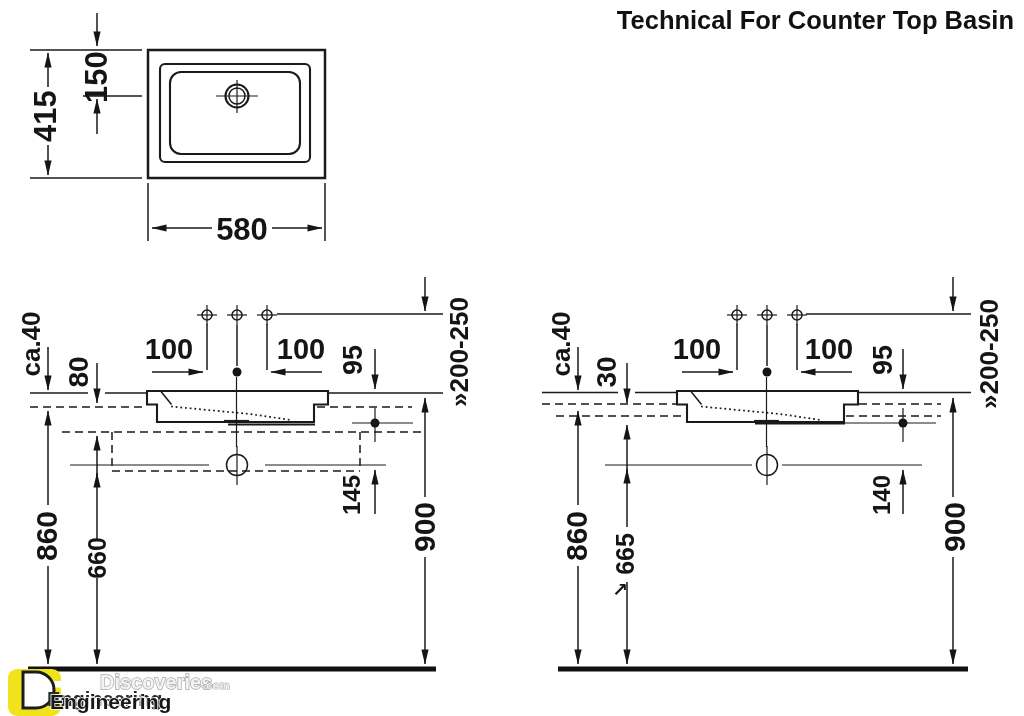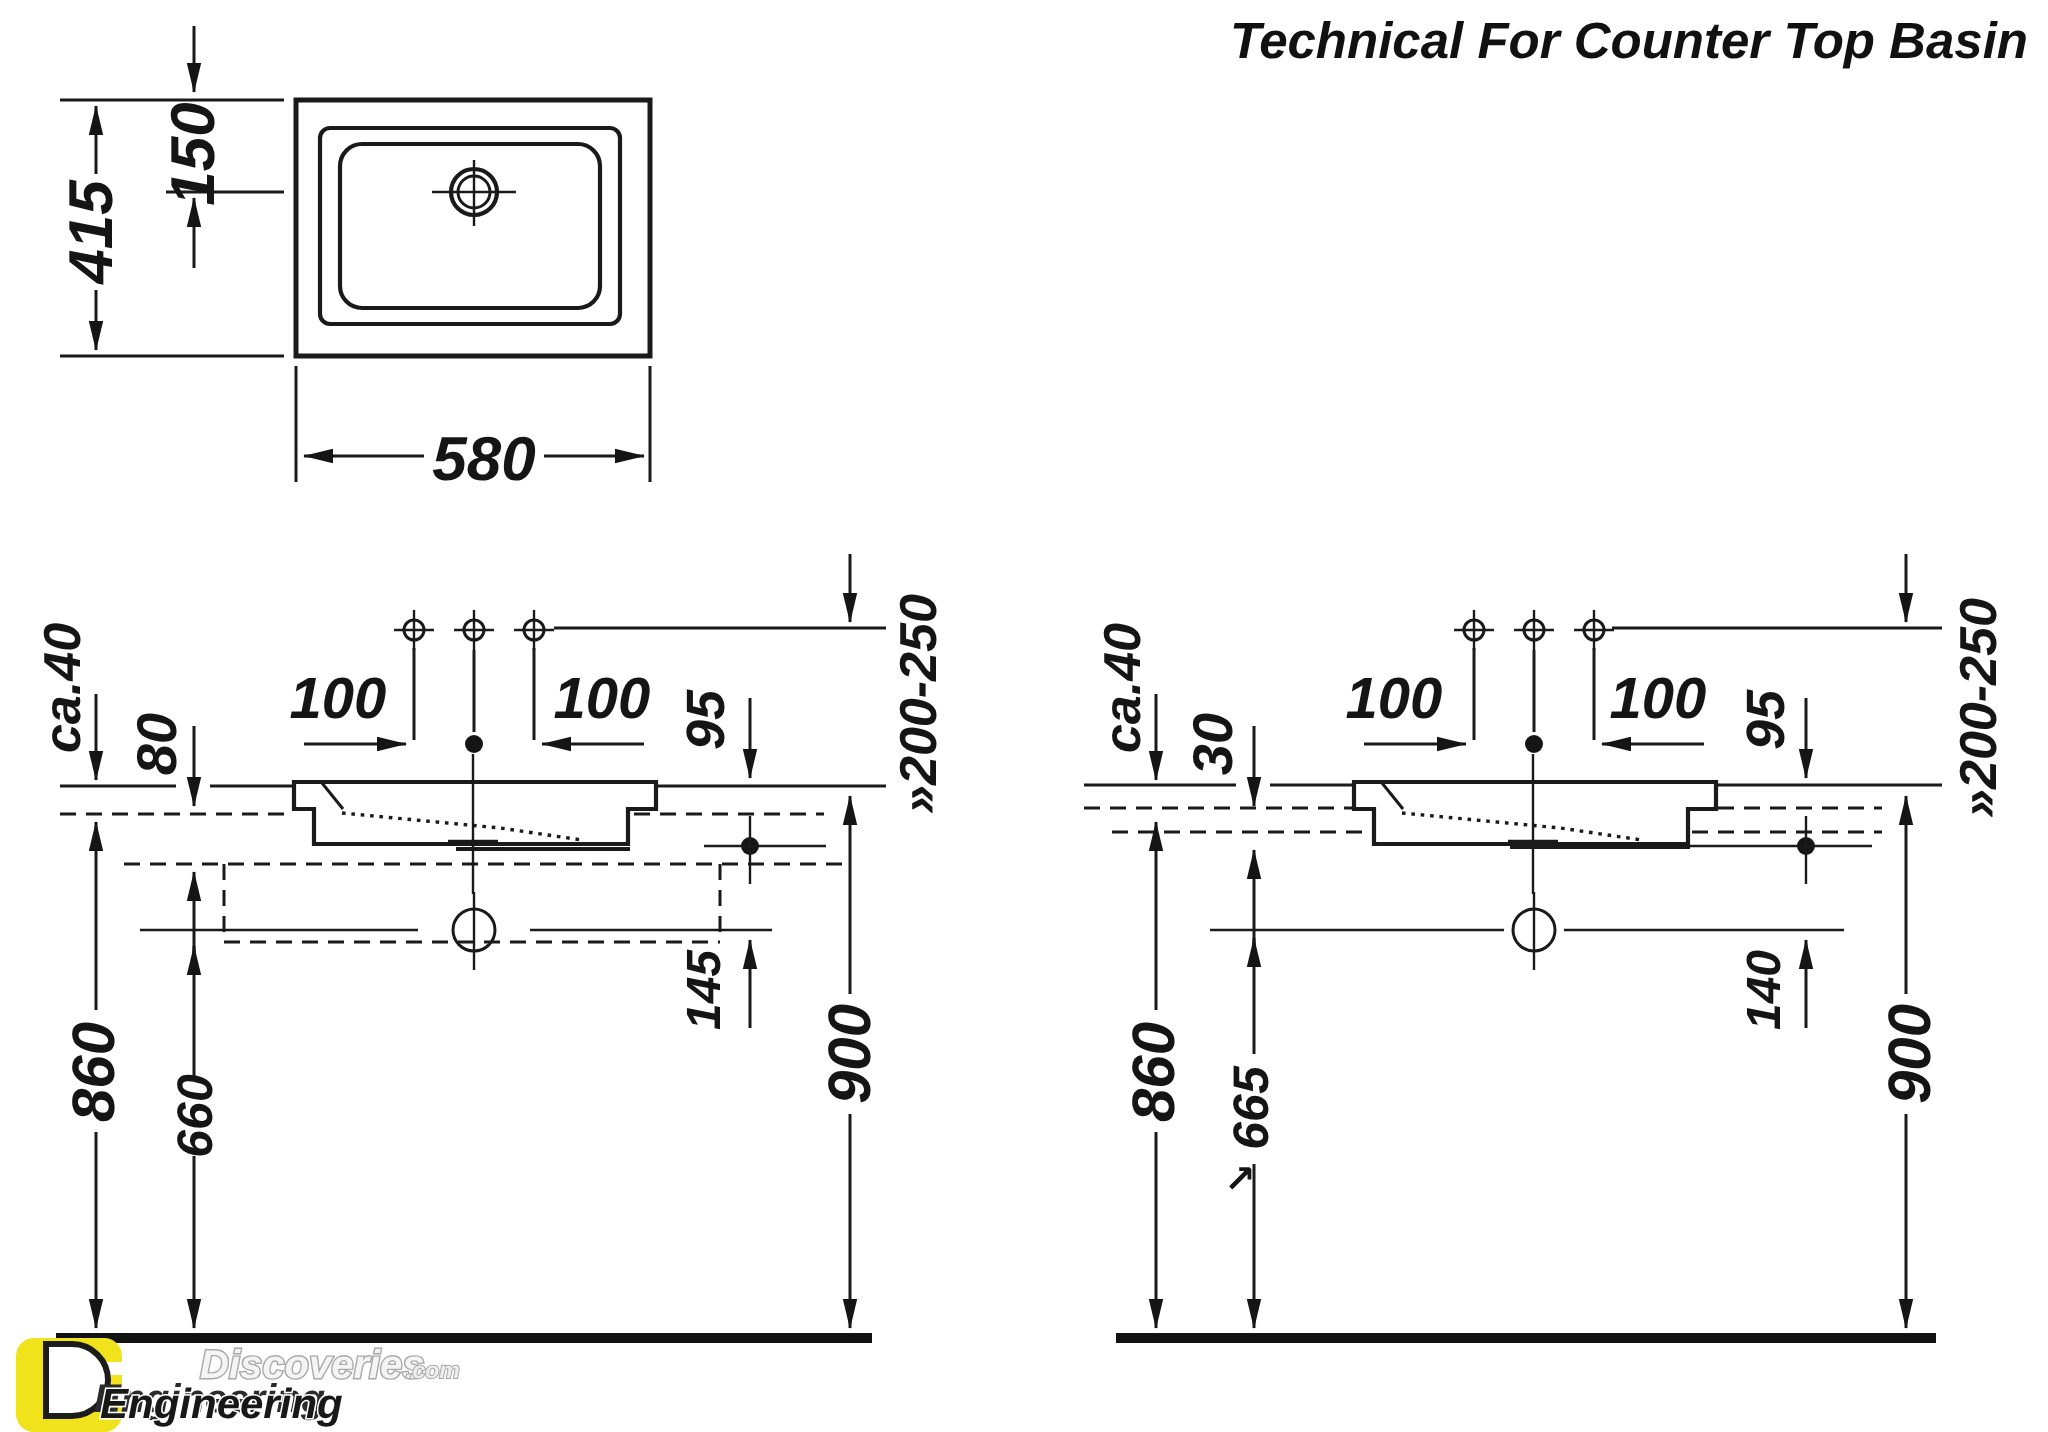--- a/index.html
+++ b/index.html
@@ -1,17 +1,17 @@
 <!DOCTYPE html>
 <html><head>
 <meta charset="utf-8">
 <style>
   html,body{margin:0;padding:0;background:#fff;}
   .page{position:relative;width:1024px;height:716px;background:#ffffff;overflow:hidden;
-        font-family:"Liberation Sans","DejaVu Sans",sans-serif;font-style:italic;}
+        font-family:"Liberation Sans","DejaVu Sans",sans-serif;}
   svg{position:absolute;left:0;top:0;}
   .s  {stroke:#1a1a1a;stroke-width:1.5;fill:none;}
   .s2 {stroke:#1a1a1a;stroke-width:2.1;fill:none;}
   .s25{stroke:#1a1a1a;stroke-width:2.5;fill:none;}
   .thin{stroke:#1a1a1a;stroke-width:1.2;fill:none;}
   .dsh{stroke:#1a1a1a;stroke-width:1.5;fill:none;stroke-dasharray:8 5;}
   .dtt{stroke:#1a1a1a;stroke-width:1.7;fill:none;stroke-dasharray:1.8 2.9;}
   .flr{stroke:#111;stroke-width:5;fill:none;}
   .dot{fill:#151515;stroke:none;}
   text.d{font-family:"Liberation Sans","DejaVu Sans",sans-serif;font-weight:bold;fill:#151515;}

